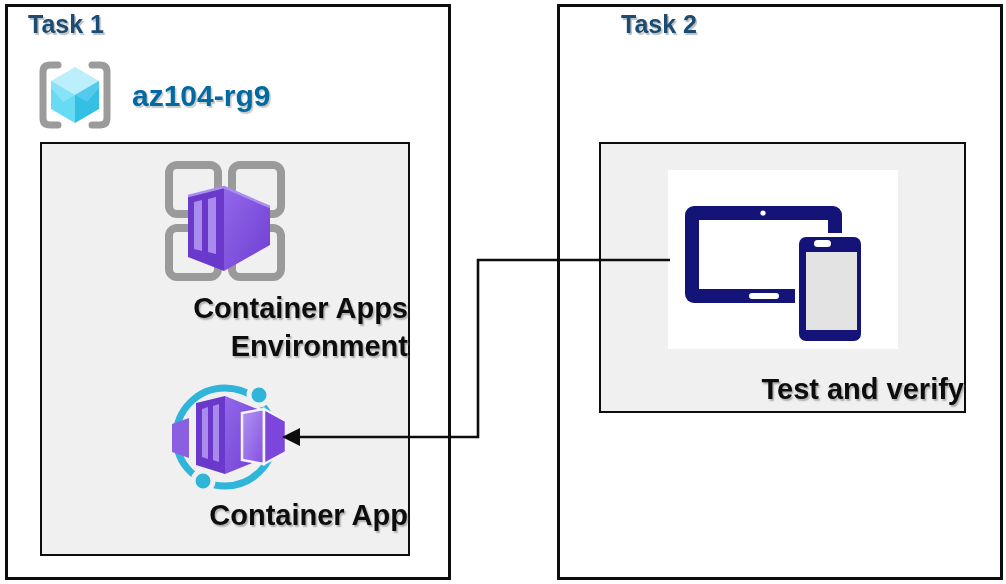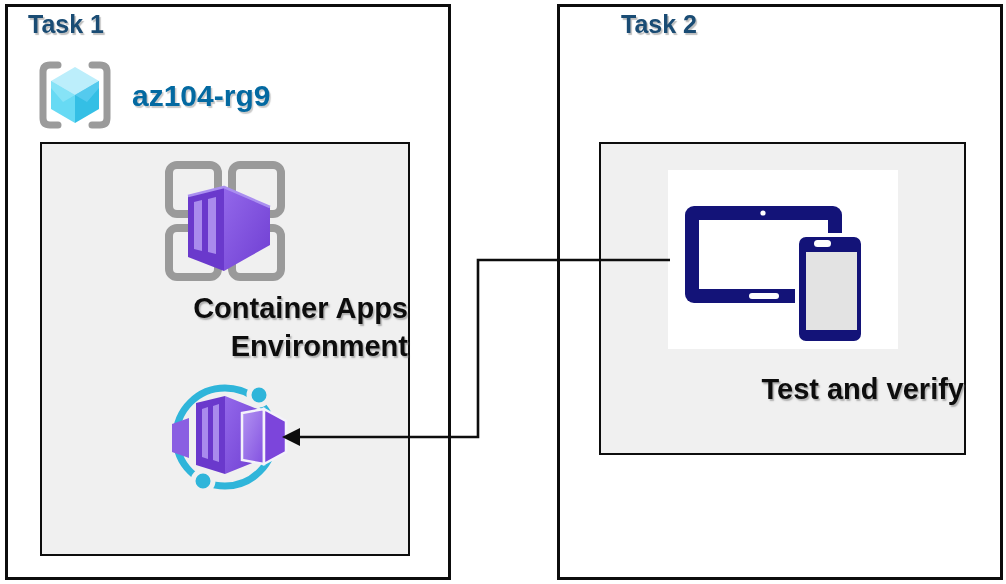--- a/index.html
+++ b/index.html
@@ -21,21 +21,21 @@
   .title2{left:613px;top:10px;margin-left:8px;}
   .rg-icon{position:absolute;left:36px;top:60px;}
   .rg-name{
     position:absolute;left:132px;top:79px;font-size:30px;font-weight:bold;color:#0369a1;
     text-shadow:1.5px 1.5px 1px rgba(120,120,120,0.4);white-space:nowrap;
   }
   .inner-box{
     position:absolute;background:#f0f0f0;border:2px solid #0d0d0d;box-sizing:border-box;
   }
   .inner-box.i1{left:40px;top:142px;width:370px;height:414px;}
-  .inner-box.i2{left:599px;top:142px;width:367px;height:313px;}
+  .inner-box.i2{left:599px;top:142px;width:367px;height:271px;}
   .diagram-label{
     position:absolute;left:0;right:0;text-align:right;
     font-size:29px;font-weight:bold;color:#0d0d0d;line-height:38px;
     text-shadow:1.5px 1.5px 1.5px rgba(110,110,110,0.5);
   }
   .env-icon{position:absolute;left:50%;margin-left:-63px;top:14px;}
   .env-label{top:145px;}
   .app-icon{position:absolute;left:50%;margin-left:-63px;top:231px;}
   .app-label{top:352px;}
   .icon-plate{position:absolute;left:67px;top:26px;width:230px;height:179px;background:#ffffff;}
@@ -119,20 +119,21 @@
         <polygon points="40,34 46,32 46,84 40,82" fill="#a98bed"></polygon>
         <polygon points="51,31 57,29 57,87 51,85" fill="#a98bed"></polygon>
 
         <polygon points="80,38 102,34 102,89 80,85" fill="url(#appSide)" stroke="#f4f2fb" stroke-width="2.5"></polygon>
         <polygon points="102,34 124,46 124,77 102,89" fill="#7c45db" stroke="#f4f2fb" stroke-width="2.5"></polygon>
 
         <circle cx="97" cy="20" r="10" fill="#2fb5da" stroke="#f0f0f0" stroke-width="5"></circle>
         <circle cx="41" cy="106" r="10" fill="#2fb5da" stroke="#f0f0f0" stroke-width="5"></circle>
       </svg>
     </span>
+    <div class="diagram-label app-label">Container App</div>
   </div>
 
   <div class="inner-box i2">
     <div class="icon-plate">
       <span>
         <svg width="230" height="179" viewBox="0 0 230 179">
 
           <rect x="17" y="36" width="157" height="97" rx="9" fill="#131378"></rect>
           <rect x="31" y="50" width="129" height="69" fill="#ffffff"></rect>
           <circle cx="95" cy="43" r="2.6" fill="#ffffff"></circle>

